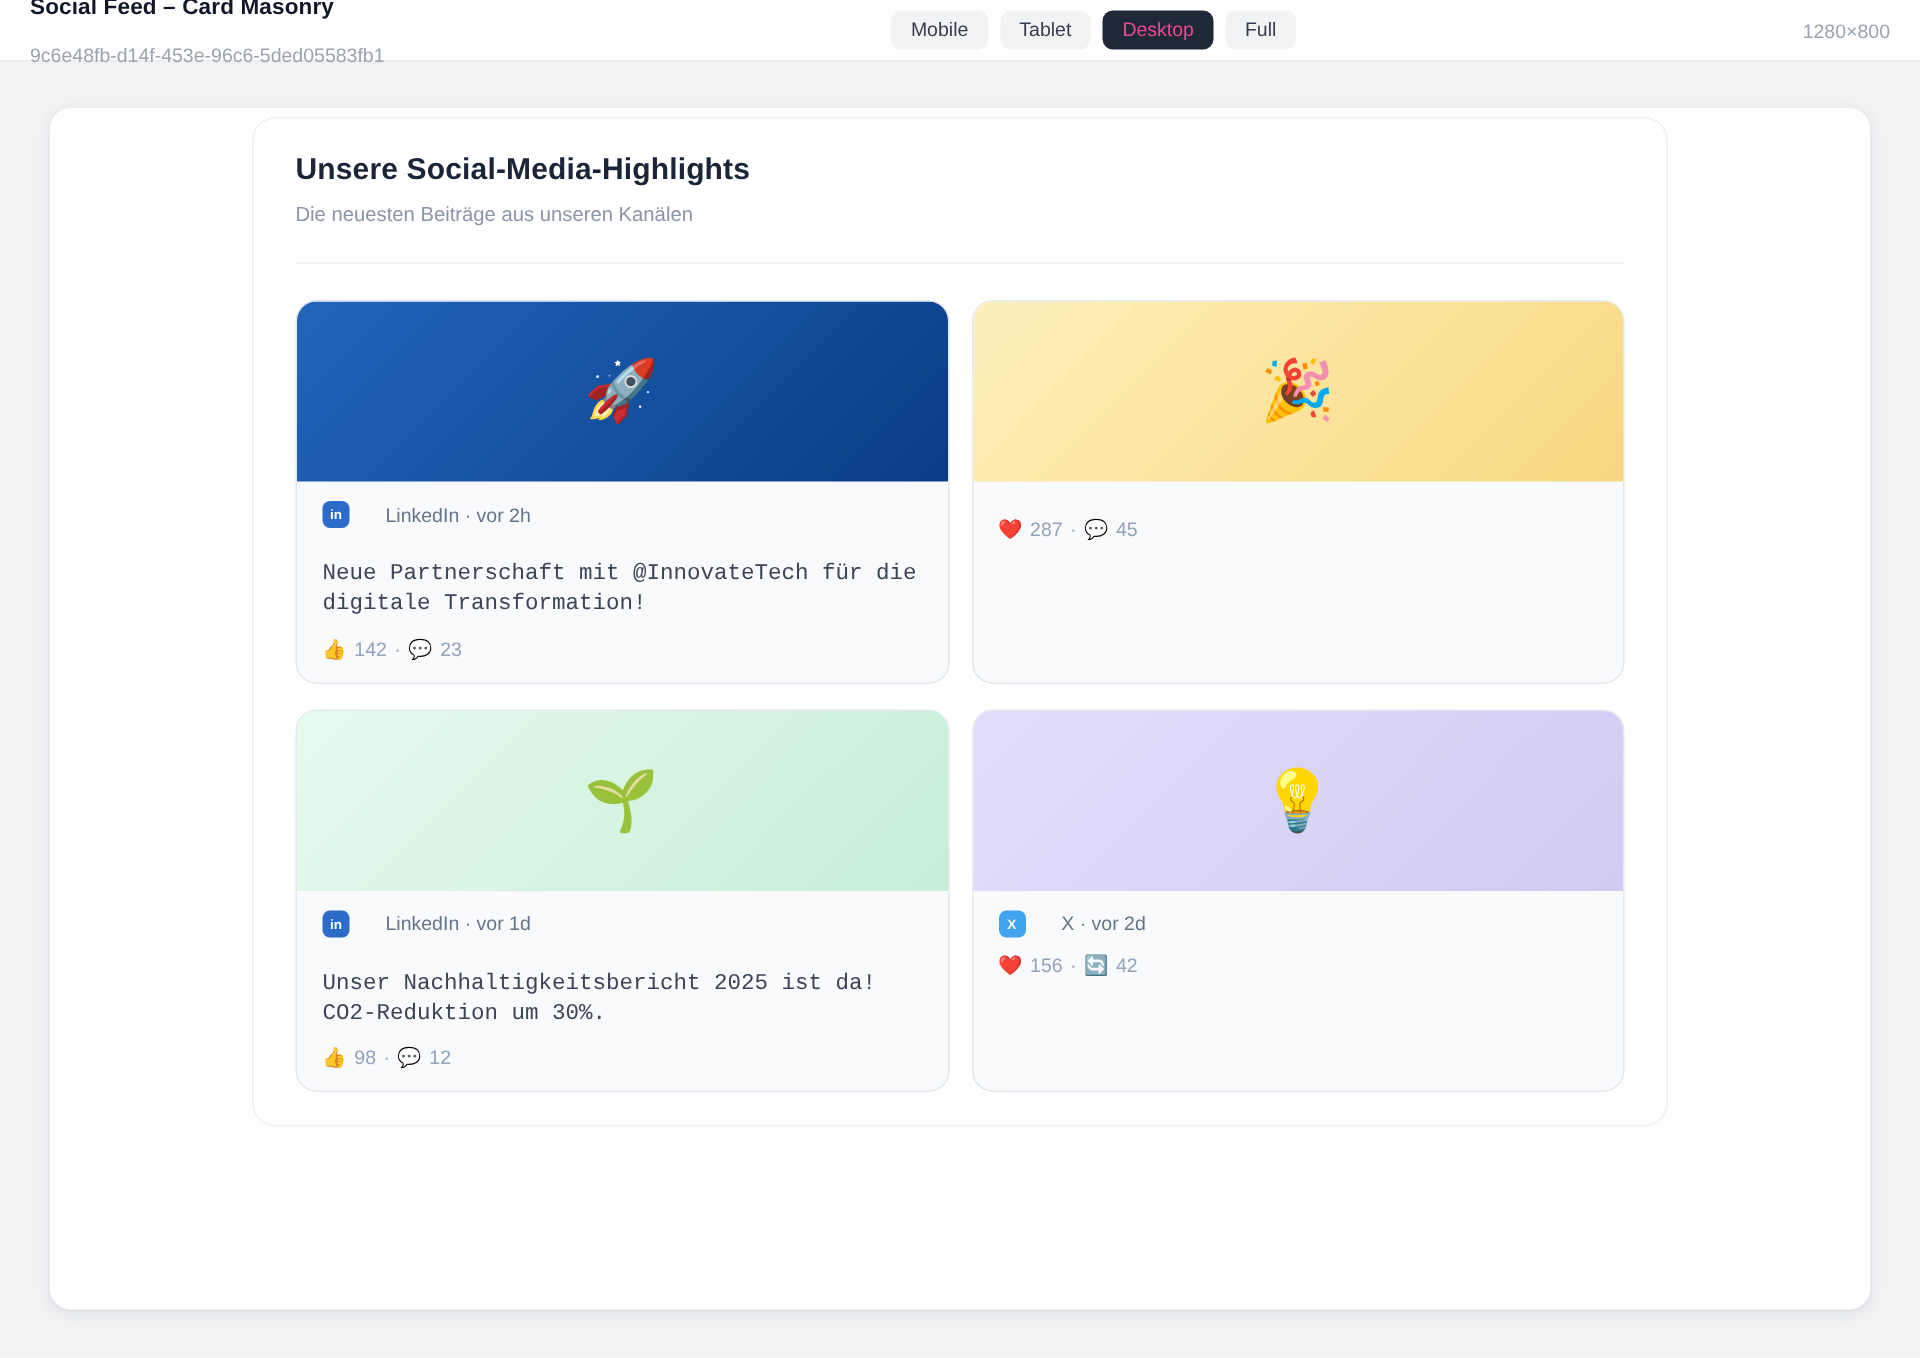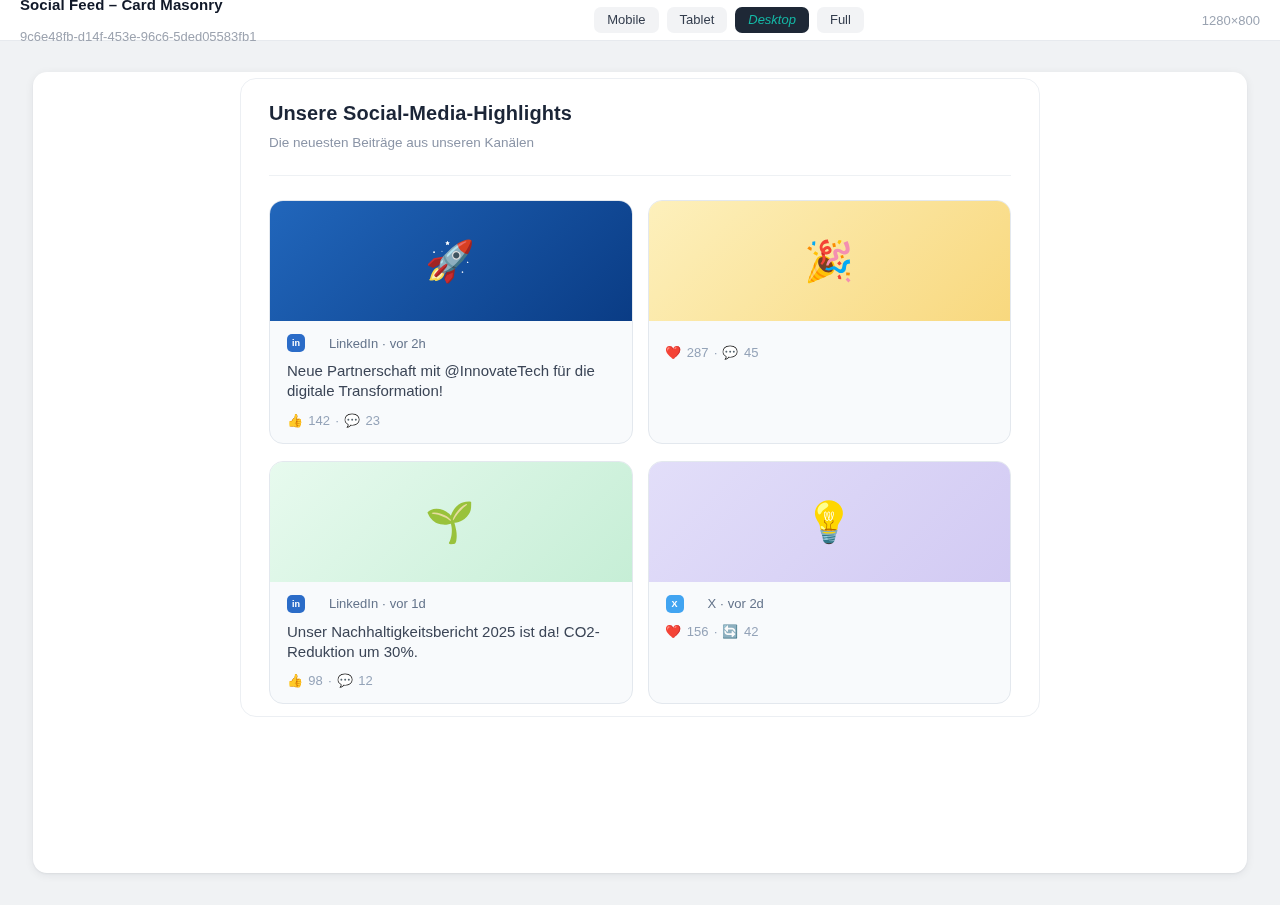--- a/index.html
+++ b/index.html
@@ -29,42 +29,42 @@
     font-family: inherit;
     font-size: 13px;
     color: #333d4d;
     background: #f2f3f5;
     border: none;
     border-radius: 7px;
     padding: 5px 13px;
     cursor: pointer;
     line-height: 1.2;
   }
-  .device-btn.active { background: #1e2836; color: #14b8a6; font-style: italic; }
+  .device-btn.active { background: #1e2836; color: #ec4899; }
   .size-label { font-size: 13px; color: #9aa3b1; }
 
   
   .preview-wrap { padding: 31px 33px 32px; }
   .preview-panel {
     background: #ffffff;
     border-radius: 14px;
     box-shadow: 0 2px 10px rgba(16, 24, 40, 0.07), 0 1px 2px rgba(16, 24, 40, 0.05);
     height: 801px;
     padding-top: 6px;
     overflow: hidden;
   }
 
   
   .feed-panel {
-    width: 800px;
+    width: 944px;
     margin: 0 auto;
     background: #ffffff;
     border: 1px solid #eceff3;
     border-radius: 16px;
-    padding: 0 28px 12px;
+    padding: 0 28px 22px;
   }
   .feed-header { padding: 23px 0 25px; border-bottom: 1px solid #eef1f4; }
   .feed-title { font-size: 20px; font-weight: 700; color: #1b2537; margin-bottom: 10px; letter-spacing: .1px; }
   .feed-subtitle { font-size: 13.5px; color: #8b95a7; }
 
   .card-grid {
     margin-top: 24px;
     display: grid;
     grid-template-columns: 1fr 1fr;
     gap: 17px 15px;
@@ -93,24 +93,25 @@
     color: #ffffff;
     font-size: 9px;
     font-weight: 700;
     display: flex;
     align-items: center;
     justify-content: center;
     flex: 0 0 auto;
   }
   .meta-text { font-size: 13px; color: #64748b; }
   .card-text {
-    margin-top: 9px;
+    margin-top: 21px;
     font-size: 15px;
     color: #3b4556;
     line-height: 1.35;
+    font-family: Liberation Mono, monospace;
   }
   .card-stats {
     margin-top: 11px;
     font-size: 13px;
     color: #94a3b8;
     display: flex;
     align-items: center;
     gap: 5px;
   }
   .stat-icon { font-size: 13px; }

